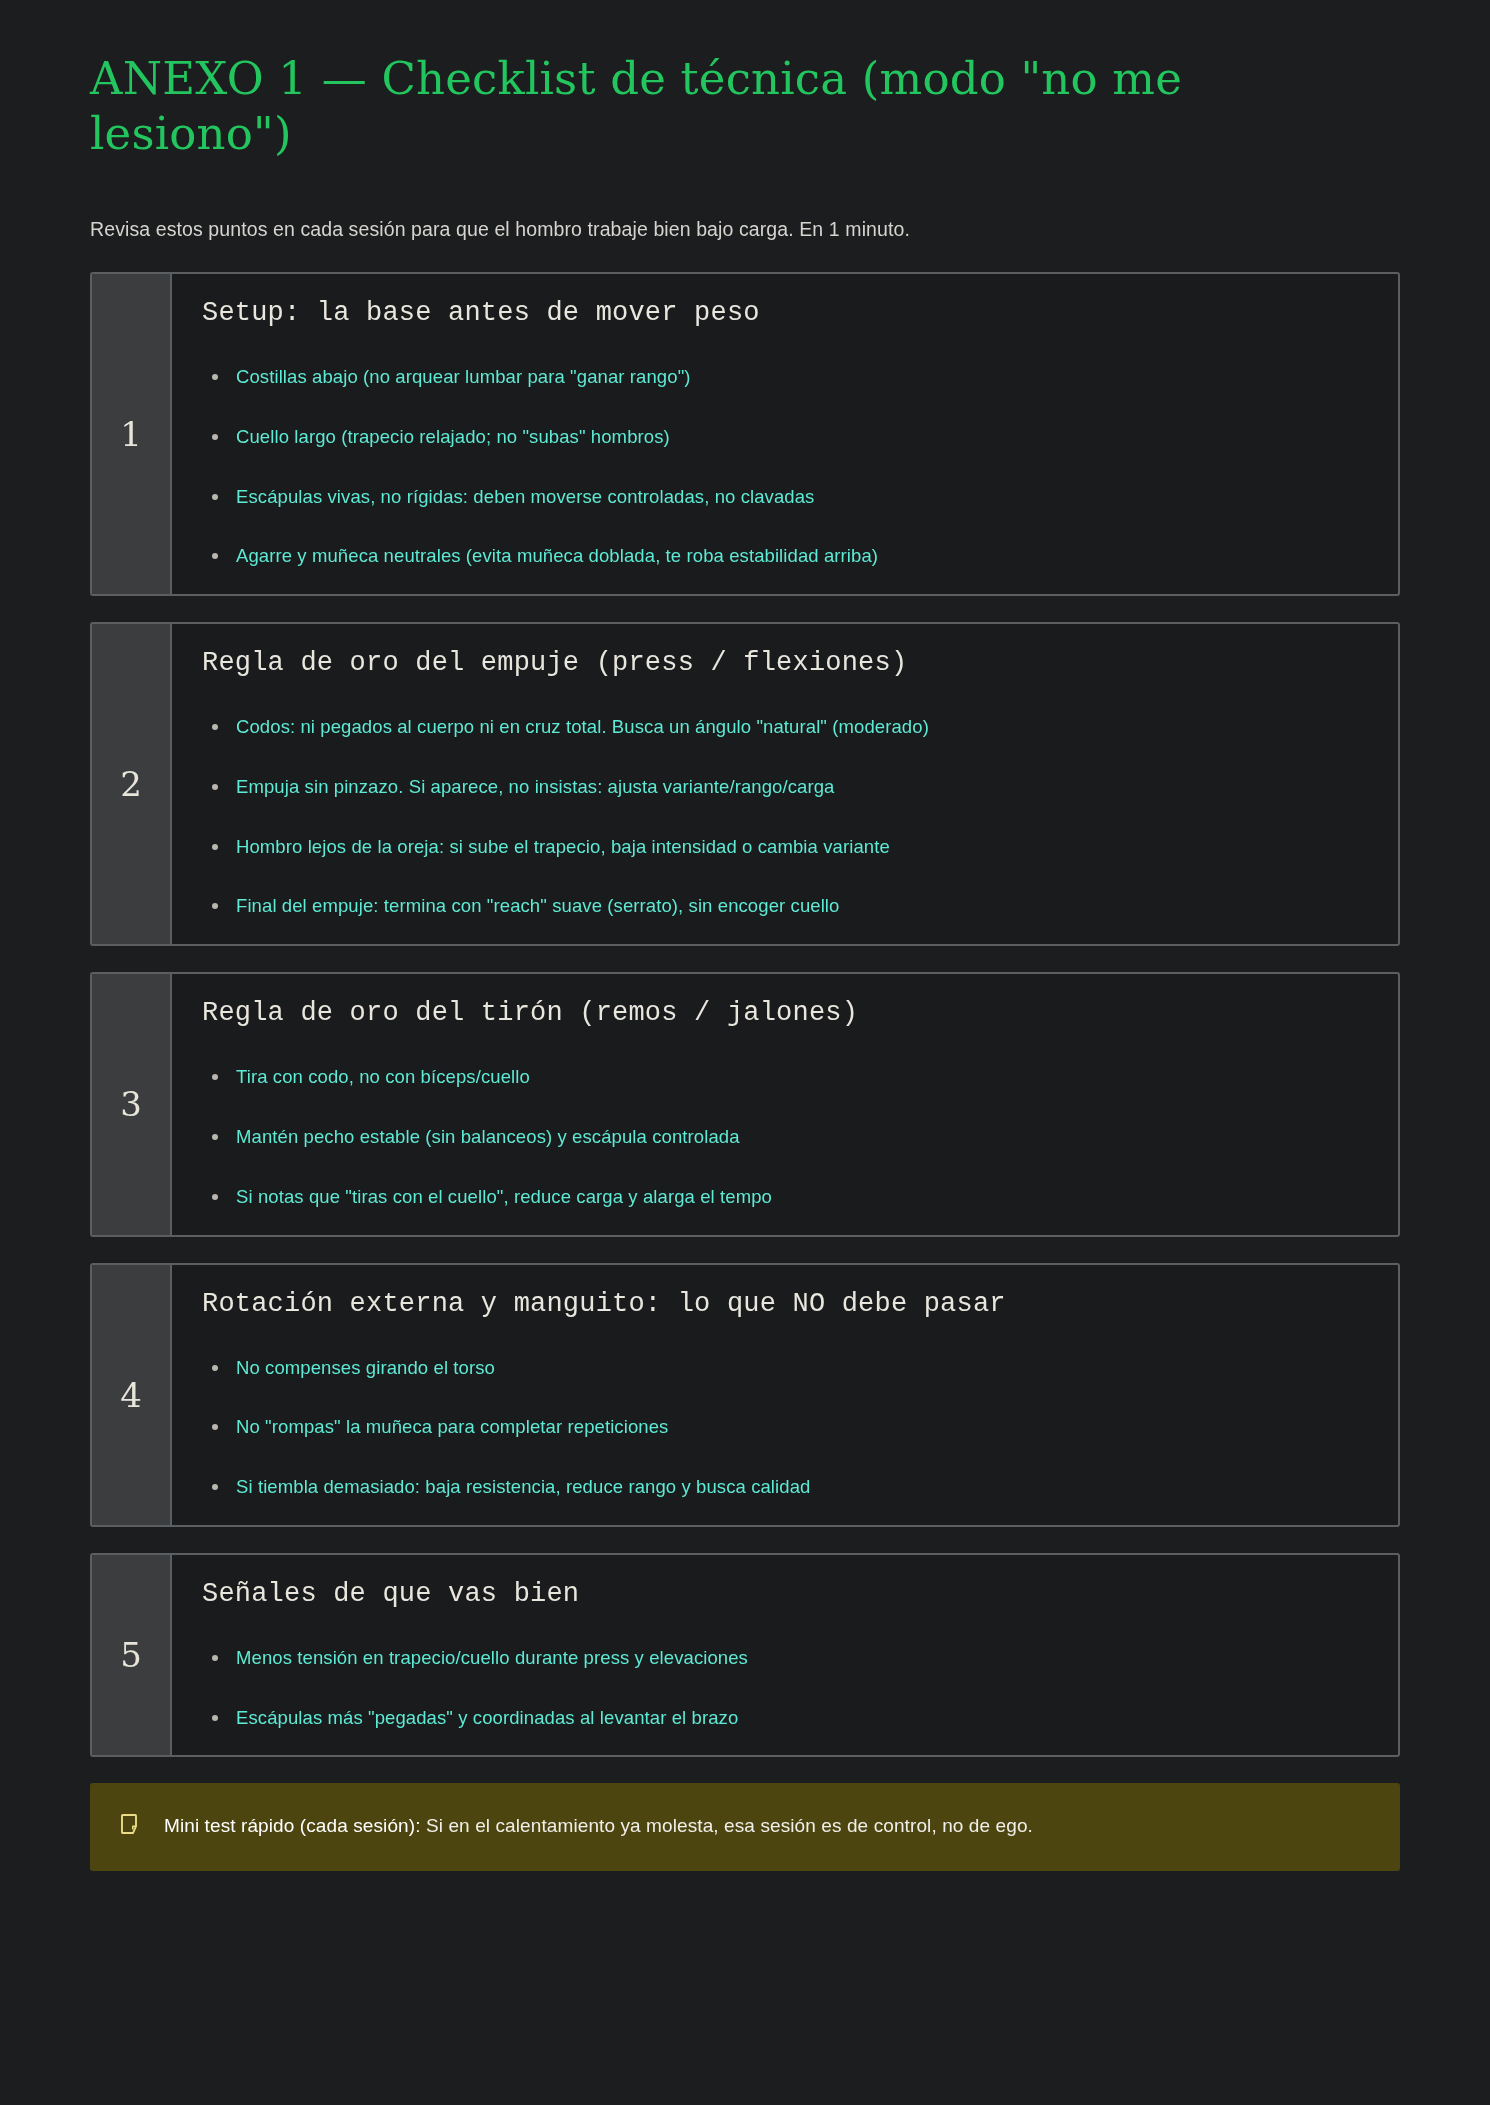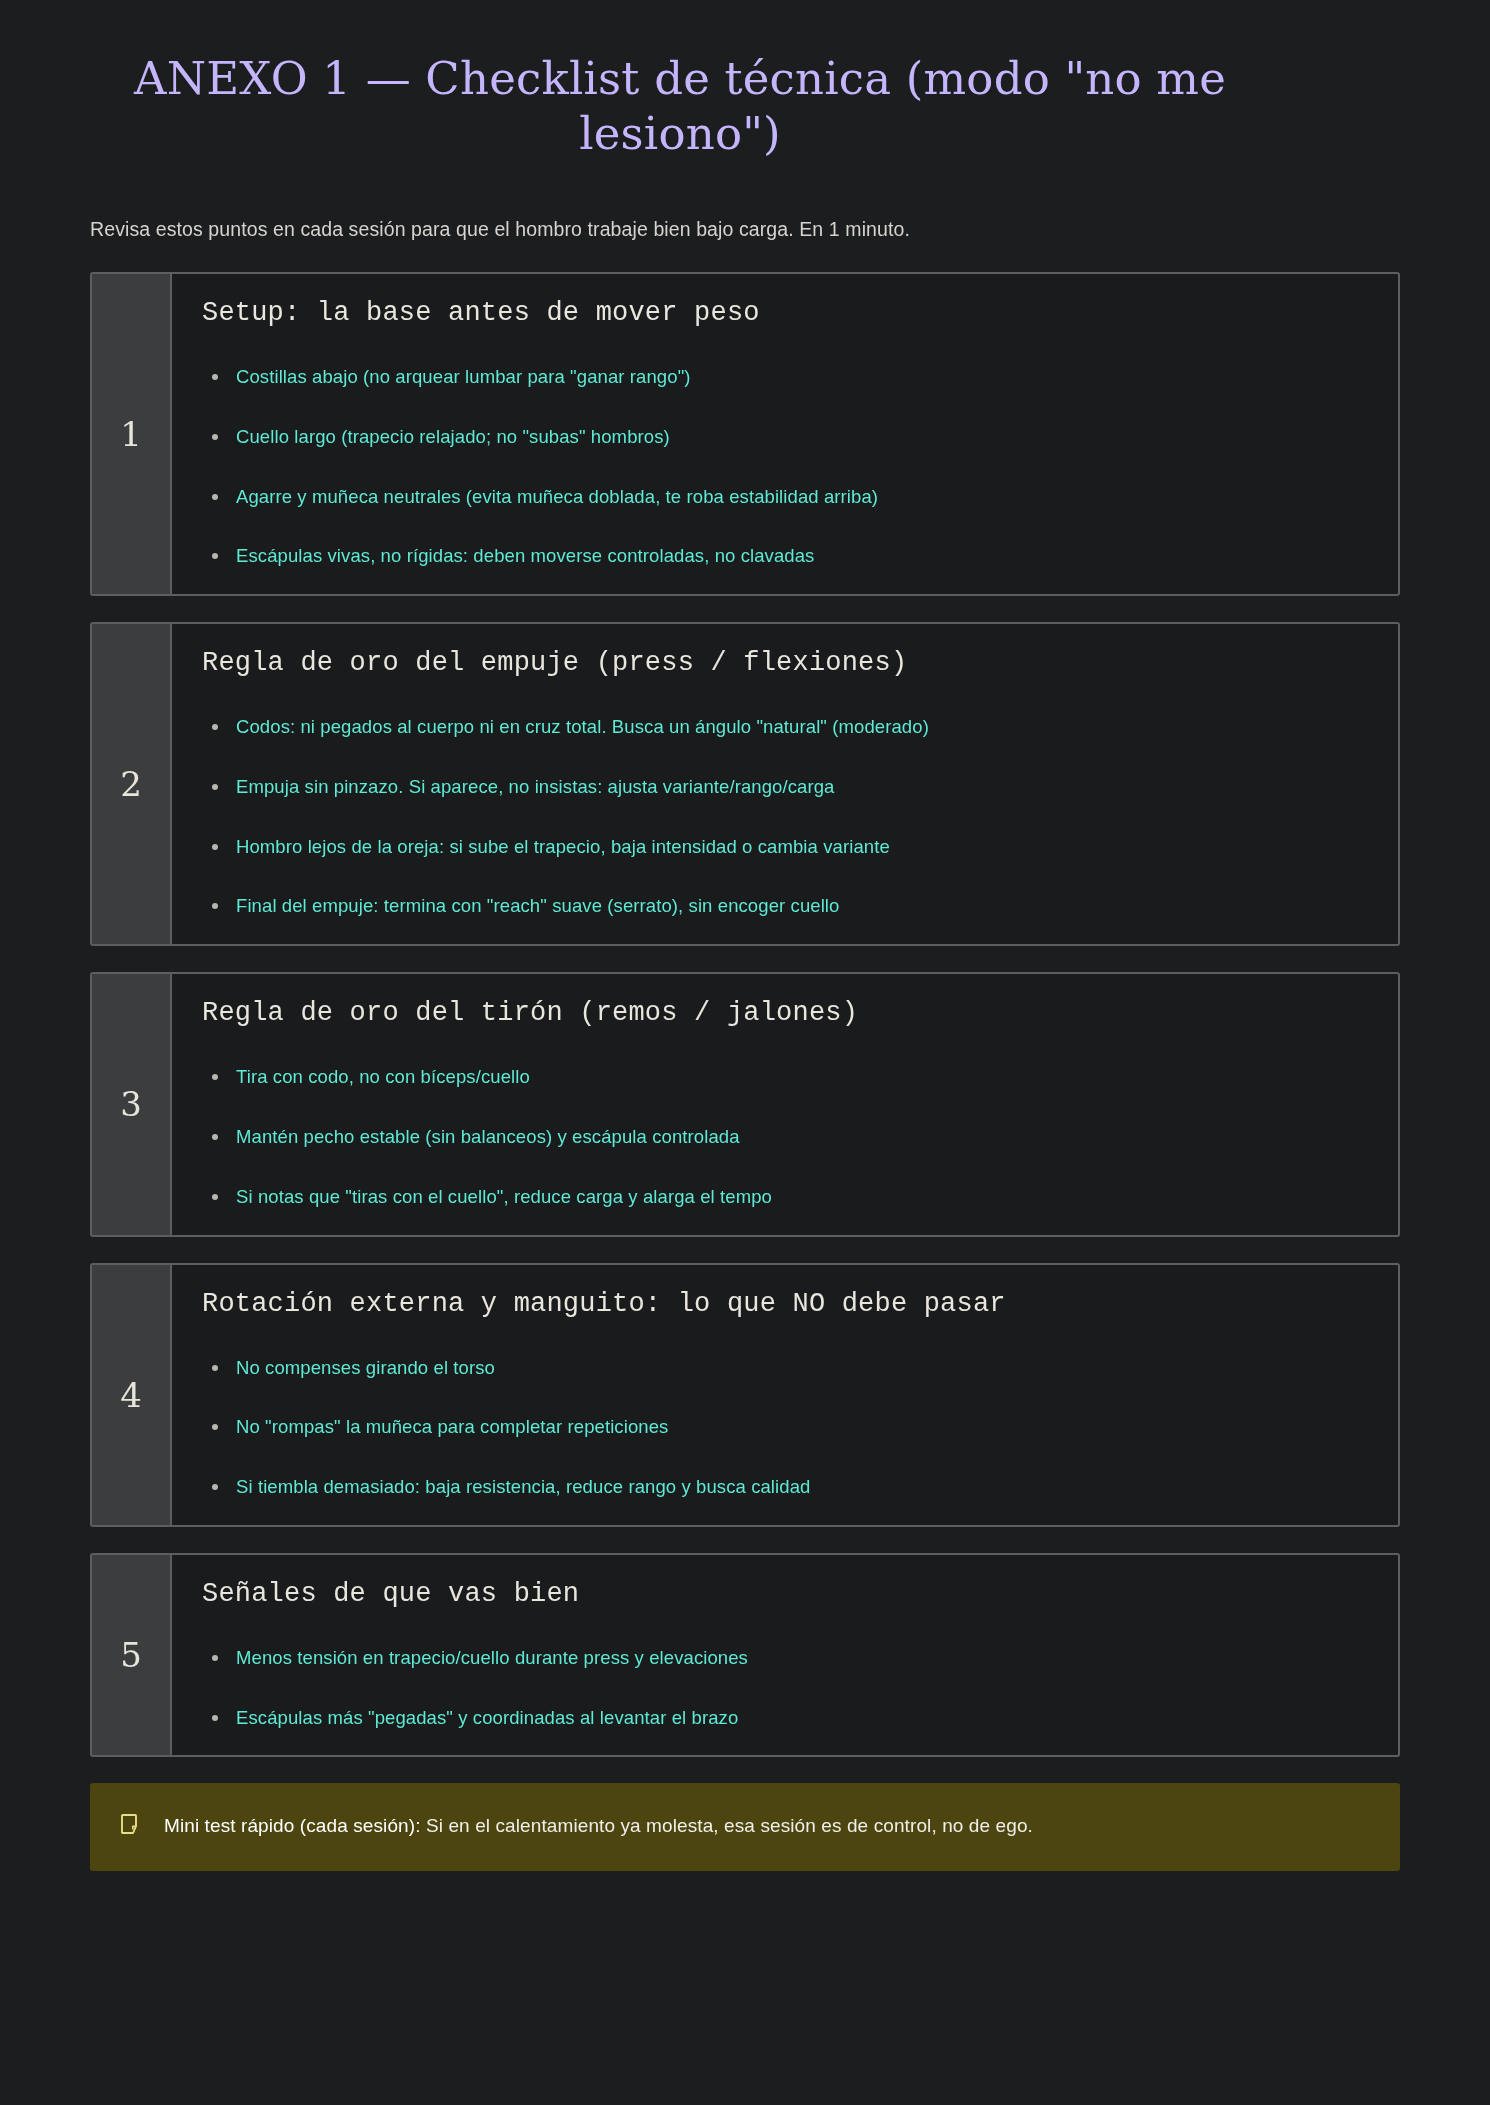--- a/index.html
+++ b/index.html
@@ -21,25 +21,24 @@
     padding: 52px 90px 40px 90px;
     background: #1c1d1f;
   }
 
   
   .doc-title {
     font-family: "DejaVu Serif", "Liberation Serif", serif;
     font-size: 45px;
     line-height: 1.22;
     font-weight: 400;
-    color: #c4b5fd;
+    color: #22c55e;
     letter-spacing: 0.2px;
     margin: 0 0 0 0;
     max-width: 1180px;
-    text-align: center;
   }
   .doc-intro {
     font-size: 19.5px;
     line-height: 1.55;
     color: #d6d4cf;
     margin: 52px 0 0 0;
     letter-spacing: 0.1px;
   }
 
   
@@ -144,22 +143,22 @@
   <p class="doc-intro">Revisa estos puntos en cada sesión para que el hombro trabaje bien bajo carga. En 1 minuto.</p>
 
   <div class="cards">
       <div class="card">
         <div class="card-number">1</div>
         <div class="card-body">
           <h2 class="card-heading">Setup: la base antes de mover peso</h2>
           <ul class="card-list">
             <li><span class="bullet-dot"></span><span>Costillas abajo (no arquear lumbar para "ganar rango")</span></li>
             <li><span class="bullet-dot"></span><span>Cuello largo (trapecio relajado; no "subas" hombros)</span></li>
+            <li><span class="bullet-dot"></span><span>Escápulas vivas, no rígidas: deben moverse controladas, no clavadas</span></li>
             <li><span class="bullet-dot"></span><span>Agarre y muñeca neutrales (evita muñeca doblada, te roba estabilidad arriba)</span></li>
-            <li><span class="bullet-dot"></span><span>Escápulas vivas, no rígidas: deben moverse controladas, no clavadas</span></li>
           </ul>
         </div>
       </div>
       <div class="card">
         <div class="card-number">2</div>
         <div class="card-body">
           <h2 class="card-heading">Regla de oro del empuje (press / flexiones)</h2>
           <ul class="card-list">
             <li><span class="bullet-dot"></span><span>Codos: ni pegados al cuerpo ni en cruz total. Busca un ángulo "natural" (moderado)</span></li>
             <li><span class="bullet-dot"></span><span>Empuja sin pinzazo. Si aparece, no insistas: ajusta variante/rango/carga</span></li>

